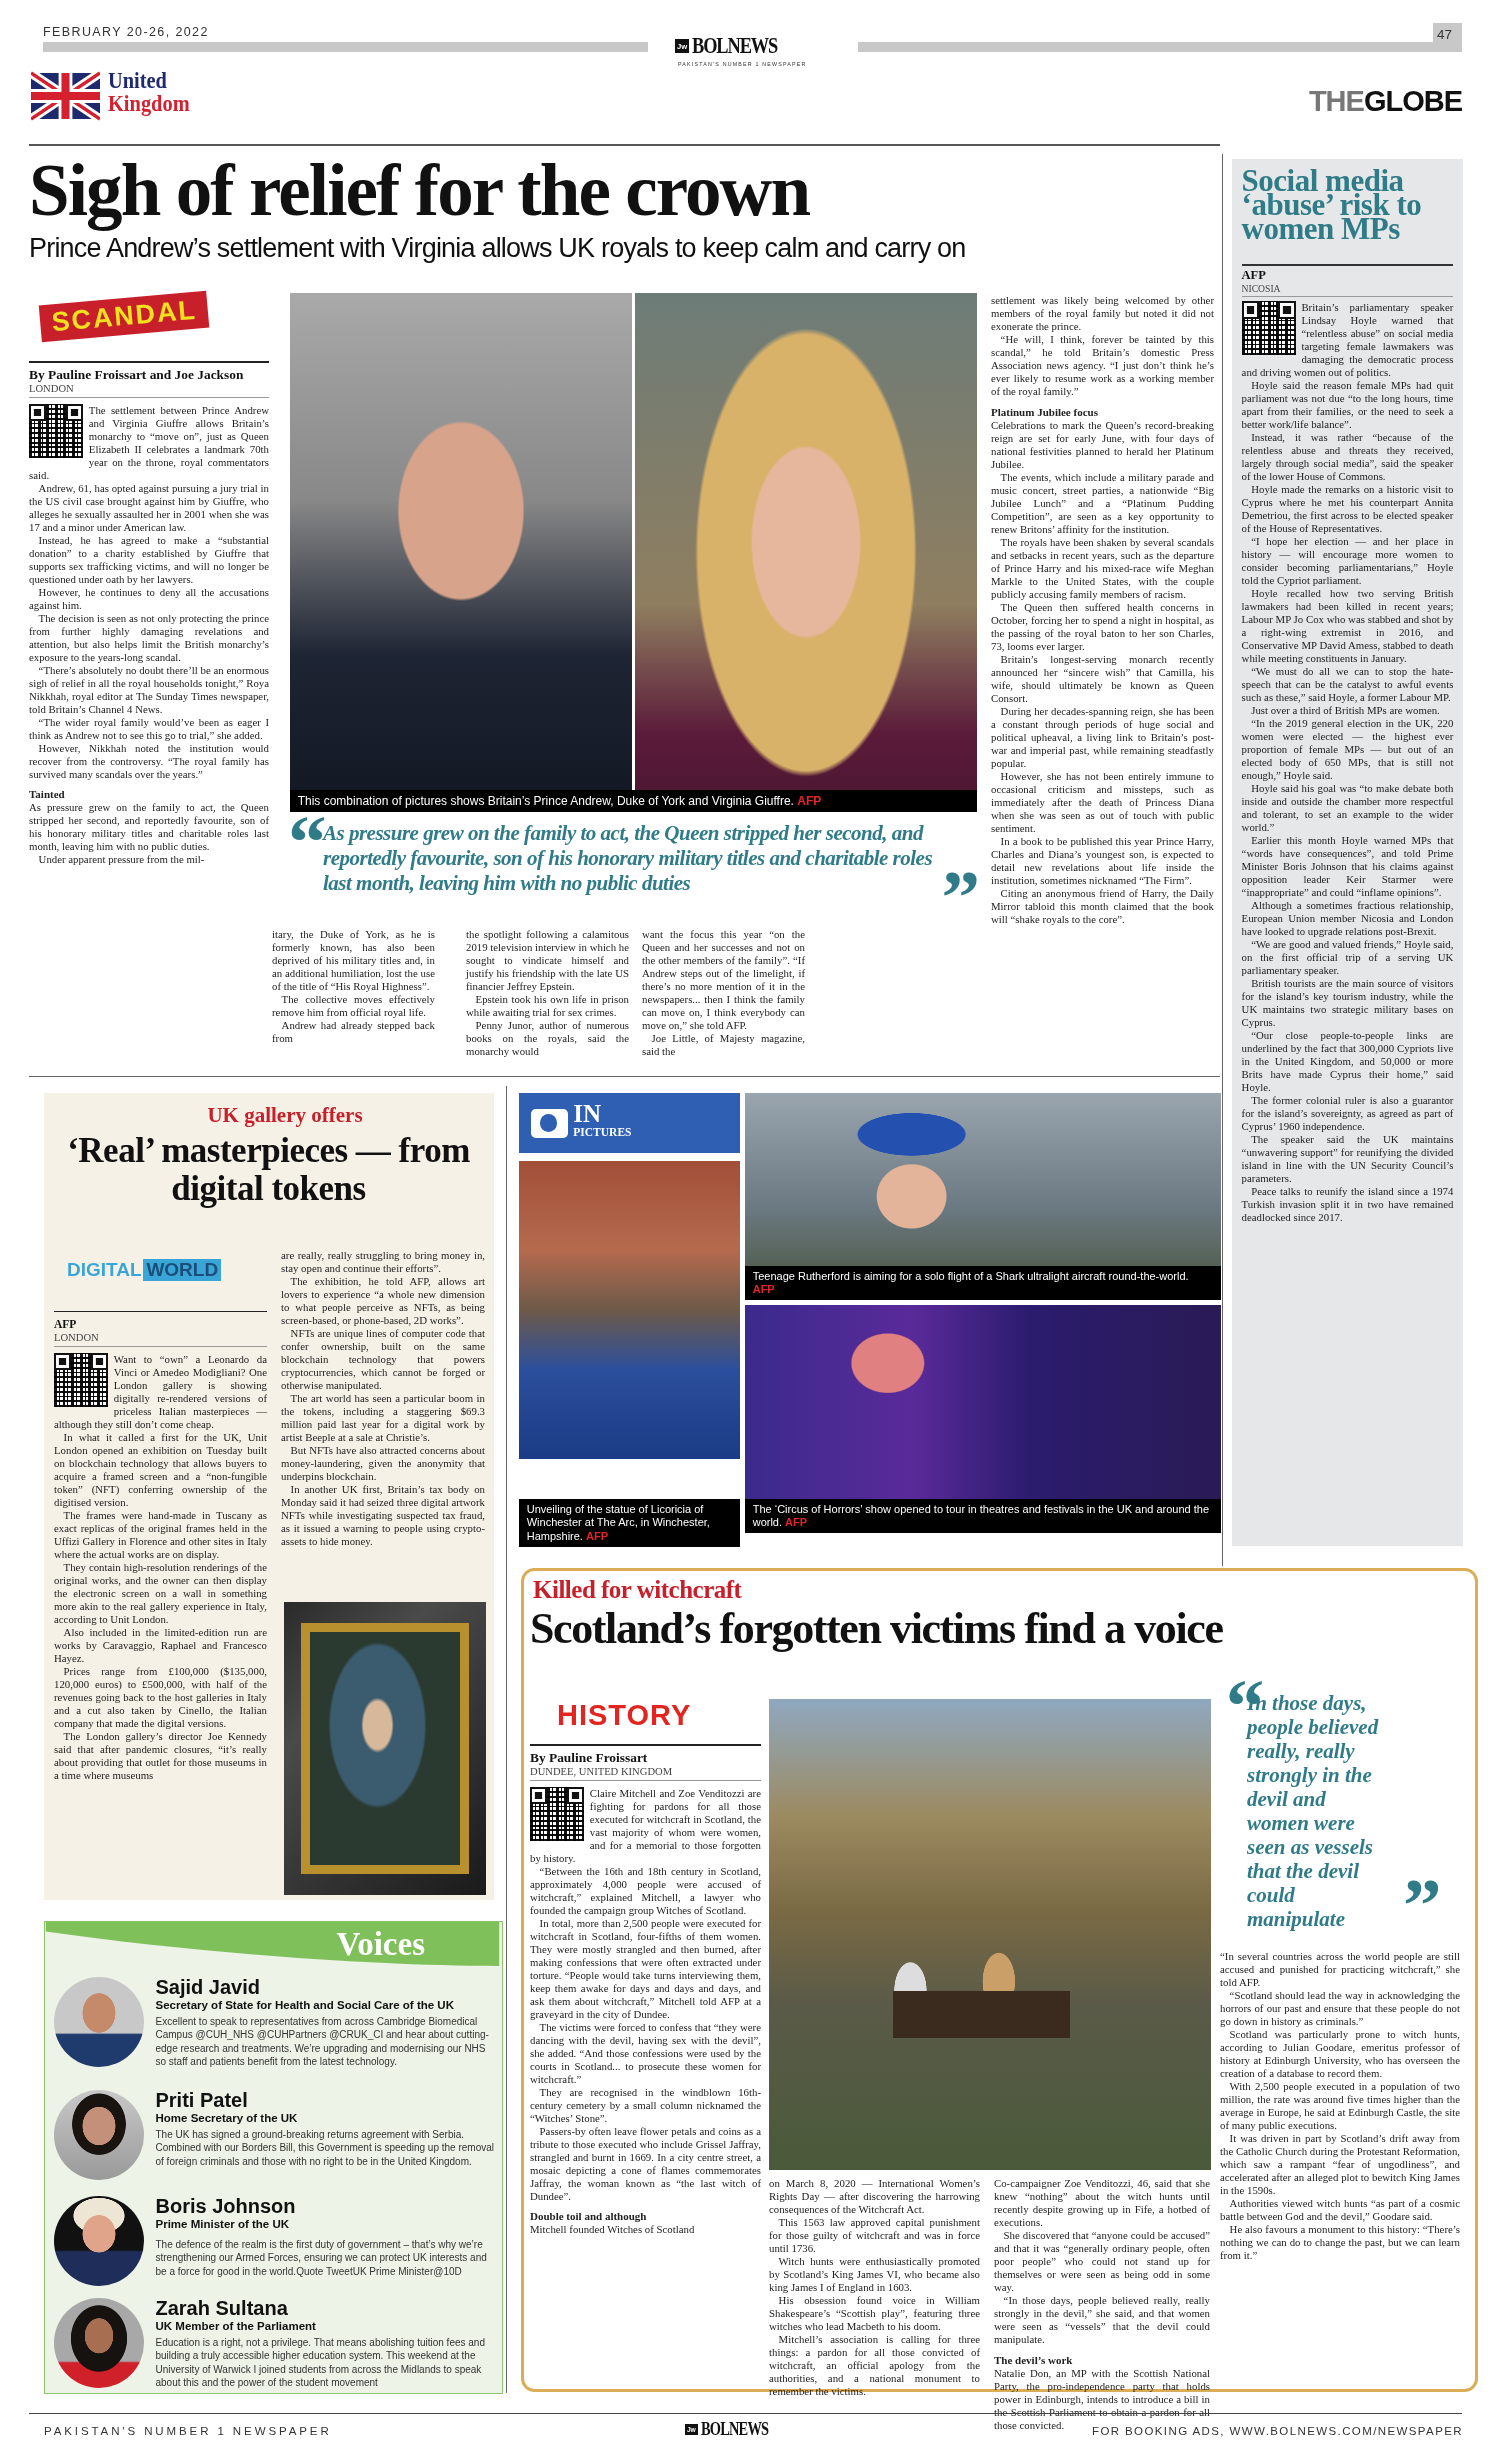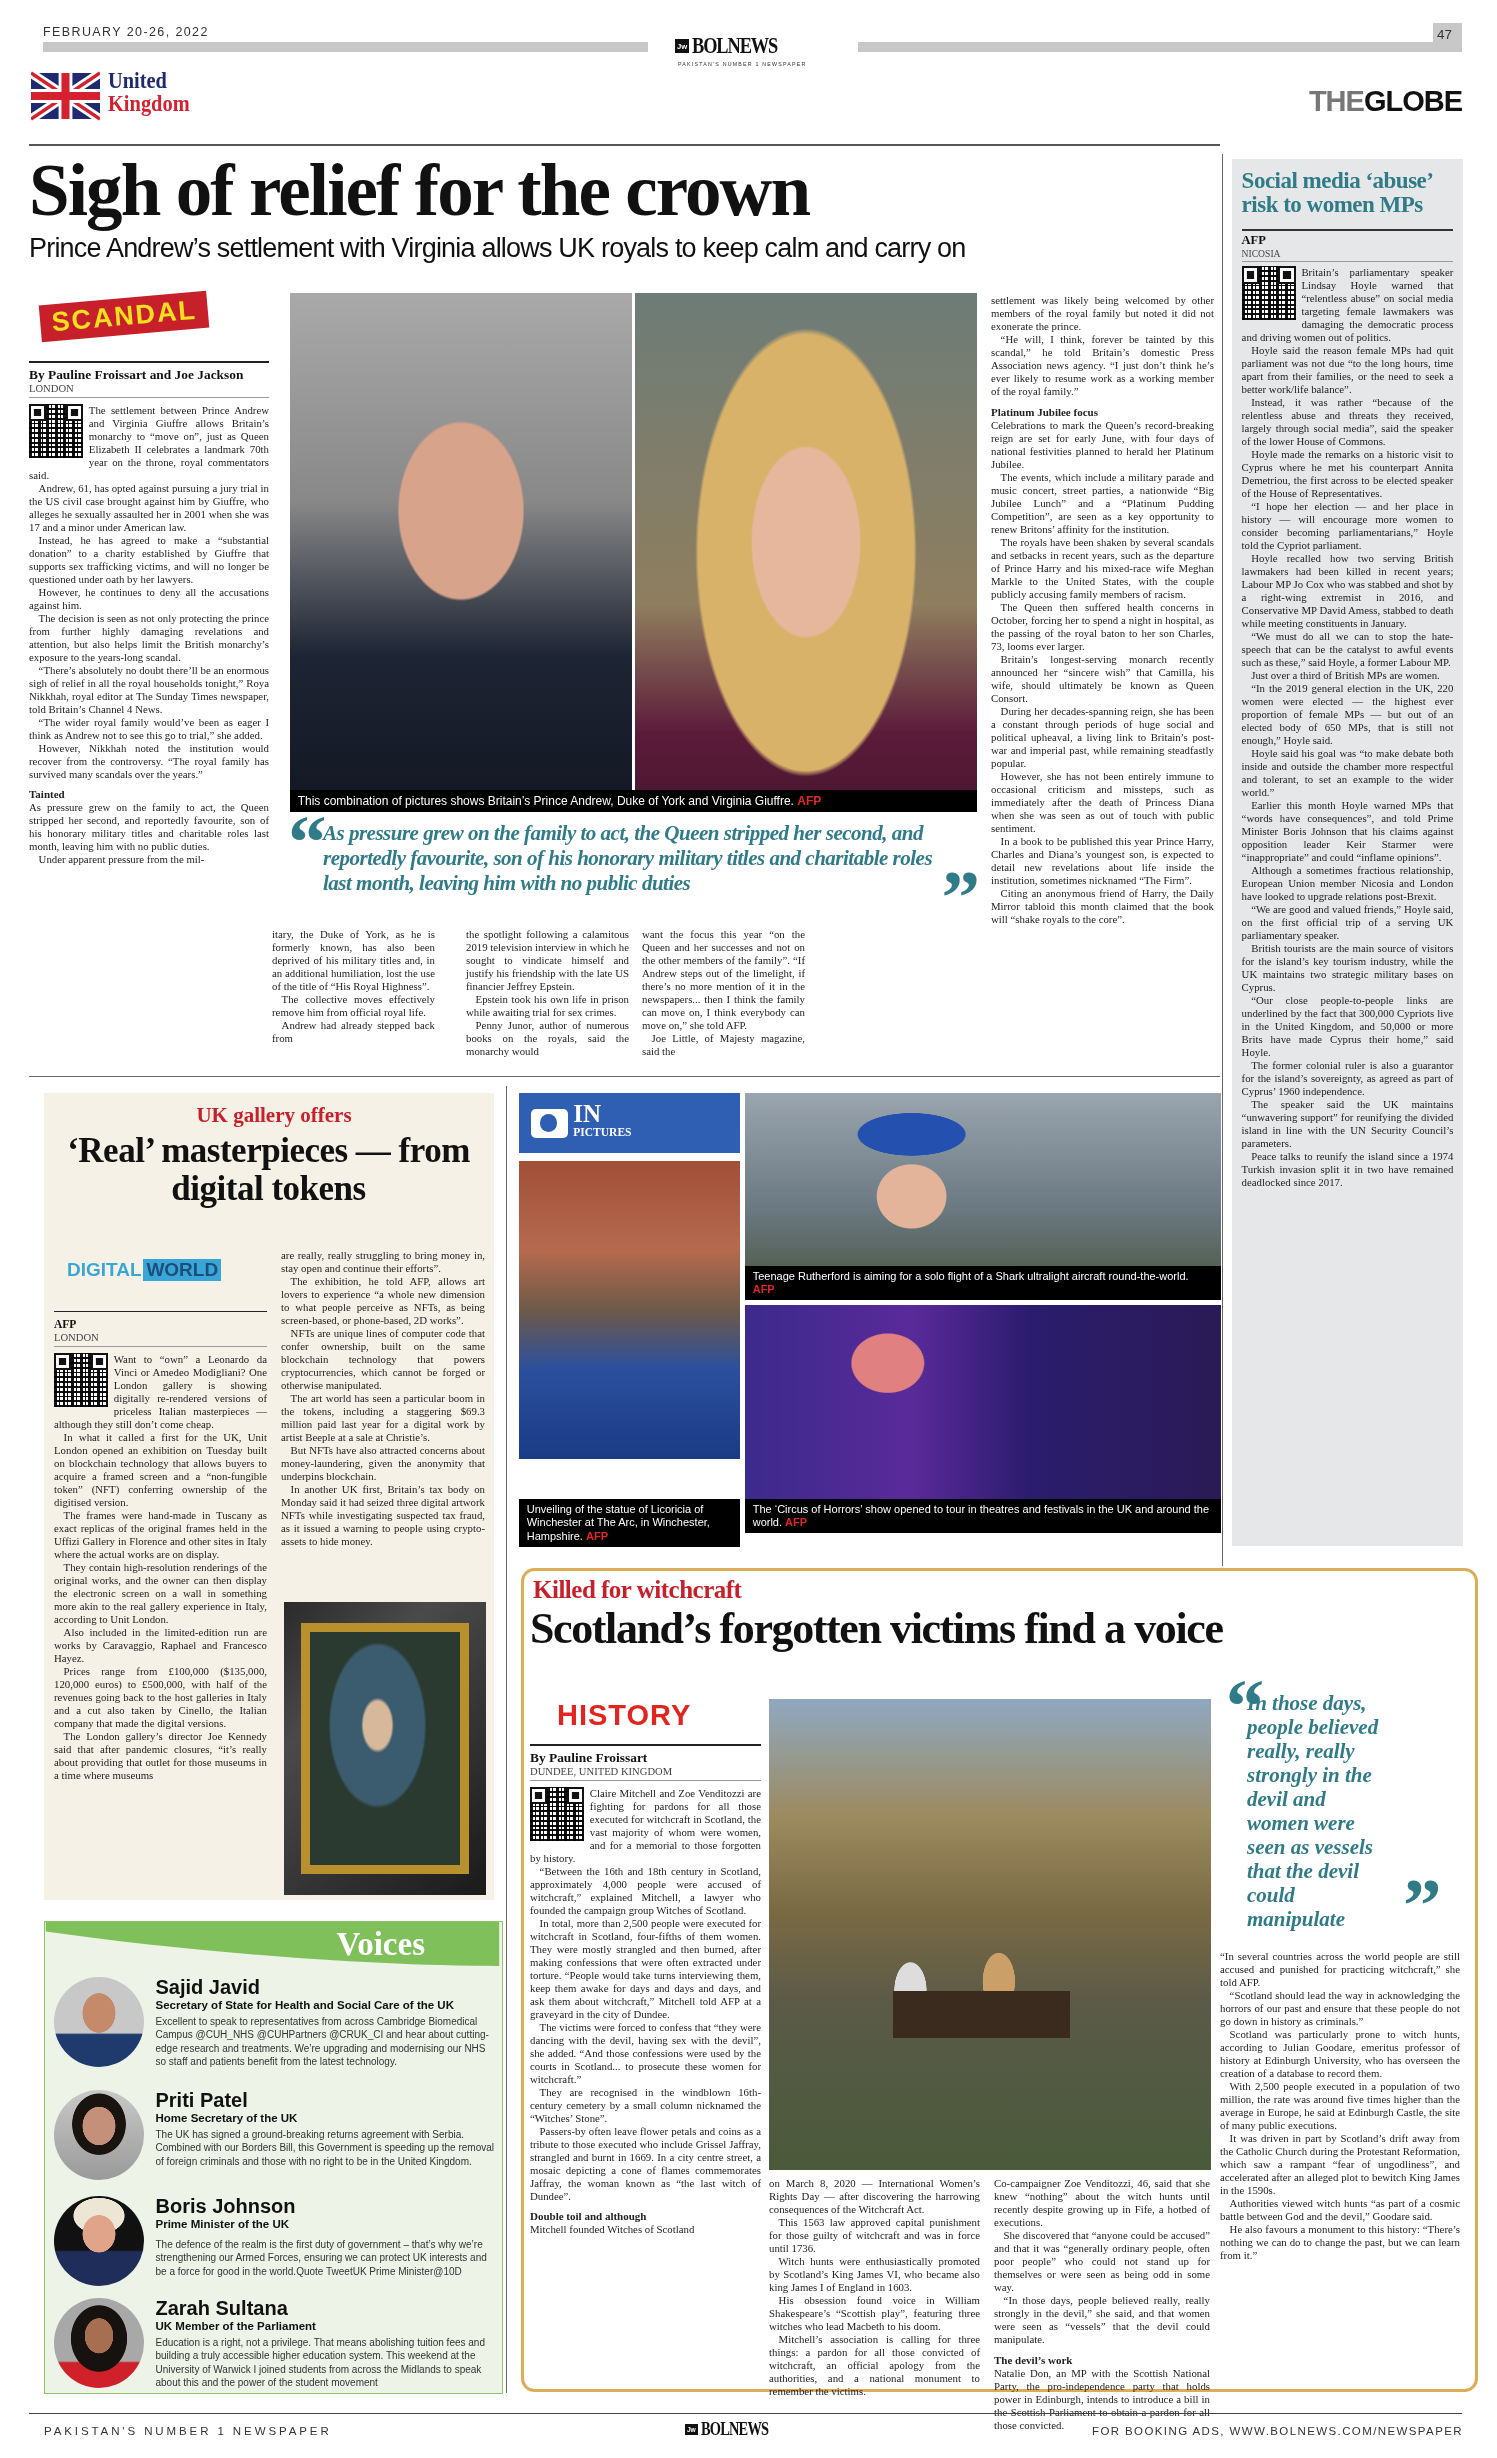--- a/index.html
+++ b/index.html
@@ -124,21 +124,21 @@
   <p>During her decades-spanning reign, she has been a constant through periods of huge social and political upheaval, a living link to Britain’s post-war and imperial past, while remaining steadfastly popular.</p>
   <p>However, she has not been entirely immune to occasional criticism and missteps, such as immediately after the death of Princess Diana when she was seen as out of touch with public sentiment.</p>
   <p>In a book to be published this year Prince Harry, Charles and Diana’s youngest son, is expected to detail new revelations about life inside the institution, sometimes nicknamed “The Firm”.</p>
   <p>Citing an anonymous friend of Harry, the Daily Mirror tabloid this month claimed that the book will “shake royals to the core”.</p>
 </div>
 
 <div class="abs rule" style="left:29px;top:1076px;width:1191px;height:1.4px;background:#666"></div>
 <div class="abs" style="left:1222px;top:154px;width:1px;height:1412px;background:#666"></div>
 
 <div class="abs" style="left:1232px;top:159px;width:231px;height:1387px;background:#e6e7e8;padding:9.6px 9.6px">
-  <h2 style="font-family:'Liberation Serif',serif;font-weight:bold;font-size:23px;line-height:24px;color:#2f7b88;letter-spacing:-0.5px;padding-bottom:12px;border-bottom:2.9px solid #333">Social media ‘abuse’ risk to women MPs</h2>
+  <h2 style="font-family:'Liberation Serif',serif;font-weight:bold;font-size:31px;line-height:24px;color:#2f7b88;letter-spacing:-0.5px;padding-bottom:23px;border-bottom:2.9px solid #333">Social media ‘abuse’ risk to women MPs</h2>
   <div style="border-bottom:1px solid #999;padding:2.9px 0 1.9px;margin-bottom:3.8px">
     <div style="font-weight:bold;font-size:12.5px">AFP</div>
     <div style="font-size:9.6px;color:#444">NICOSIA</div>
   </div>
   <div class="body-text">
     <div class="qr"></div>
     <p class="noind">Britain’s parliamentary speaker Lindsay Hoyle warned that “relentless abuse” on social media targeting female lawmakers was damaging the democratic process and driving women out of politics.</p>
     <p>Hoyle said the reason female MPs had quit parliament was not due “to the long hours, time apart from their families, or the need to seek a better work/life balance”.</p>
     <p>Instead, it was rather “because of the relentless abuse and threats they received, largely through social media”, said the speaker of the lower House of Commons.</p>
     <p>Hoyle made the remarks on a historic visit to Cyprus where he met his counterpart Annita Demetriou, the first across to be elected speaker of the House of Representatives.</p>
@@ -153,21 +153,21 @@
     <p>“We are good and valued friends,” Hoyle said, on the first official trip of a serving UK parliamentary speaker.</p>
     <p>British tourists are the main source of visitors for the island’s key tourism industry, while the UK maintains two strategic military bases on Cyprus.</p>
     <p>“Our close people-to-people links are underlined by the fact that 300,000 Cypriots live in the United Kingdom, and 50,000 or more Brits have made Cyprus their home,” said Hoyle.</p>
     <p>The former colonial ruler is also a guarantor for the island’s sovereignty, as agreed as part of Cyprus’ 1960 independence.</p>
     <p>The speaker said the UK maintains “unwavering support” for reunifying the divided island in line with the UN Security Council’s parameters.</p>
     <p>Peace talks to reunify the island since a 1974 Turkish invasion split it in two have remained deadlocked since 2017.</p>
   </div>
 </div>
 
 <div class="abs" style="left:44px;top:1093px;width:450px;height:807px;background:#f6f1e6"></div>
-<div class="abs" style="left:49px;top:1103px;width:450px;text-align:center;font-family:'Liberation Serif',serif;font-weight:bold;font-size:21px;color:#c8202a">UK gallery offers</div>
+<div class="abs" style="left:60px;top:1103px;width:450px;text-align:center;font-family:'Liberation Serif',serif;font-weight:bold;font-size:21px;color:#c8202a">UK gallery offers</div>
 <div class="abs" style="left:63px;top:1132px;width:411px;text-align:center;font-family:'Liberation Serif',serif;font-weight:bold;font-size:35px;line-height:38px;letter-spacing:-0.5px;color:#111">‘Real’ masterpieces — from digital tokens</div>
 
 <div class="abs" style="left:67px;top:1259px;display:flex;align-items:center;font-family:'Liberation Sans',sans-serif;font-weight:900;font-size:19px">
   <span style="color:#3aa6d8">DIGITAL</span>
   <span style="color:#1b4f7a;background:#3aa6d8;padding:0 2.9px;margin-left:1.9px">WORLD</span>
 </div>
 
 <div class="abs" style="left:54px;top:1311px;width:213px">
   <div class="byline" style="border-top-width:1.9px">
     <div class="by" style="font-size:11.5px">AFP</div>

